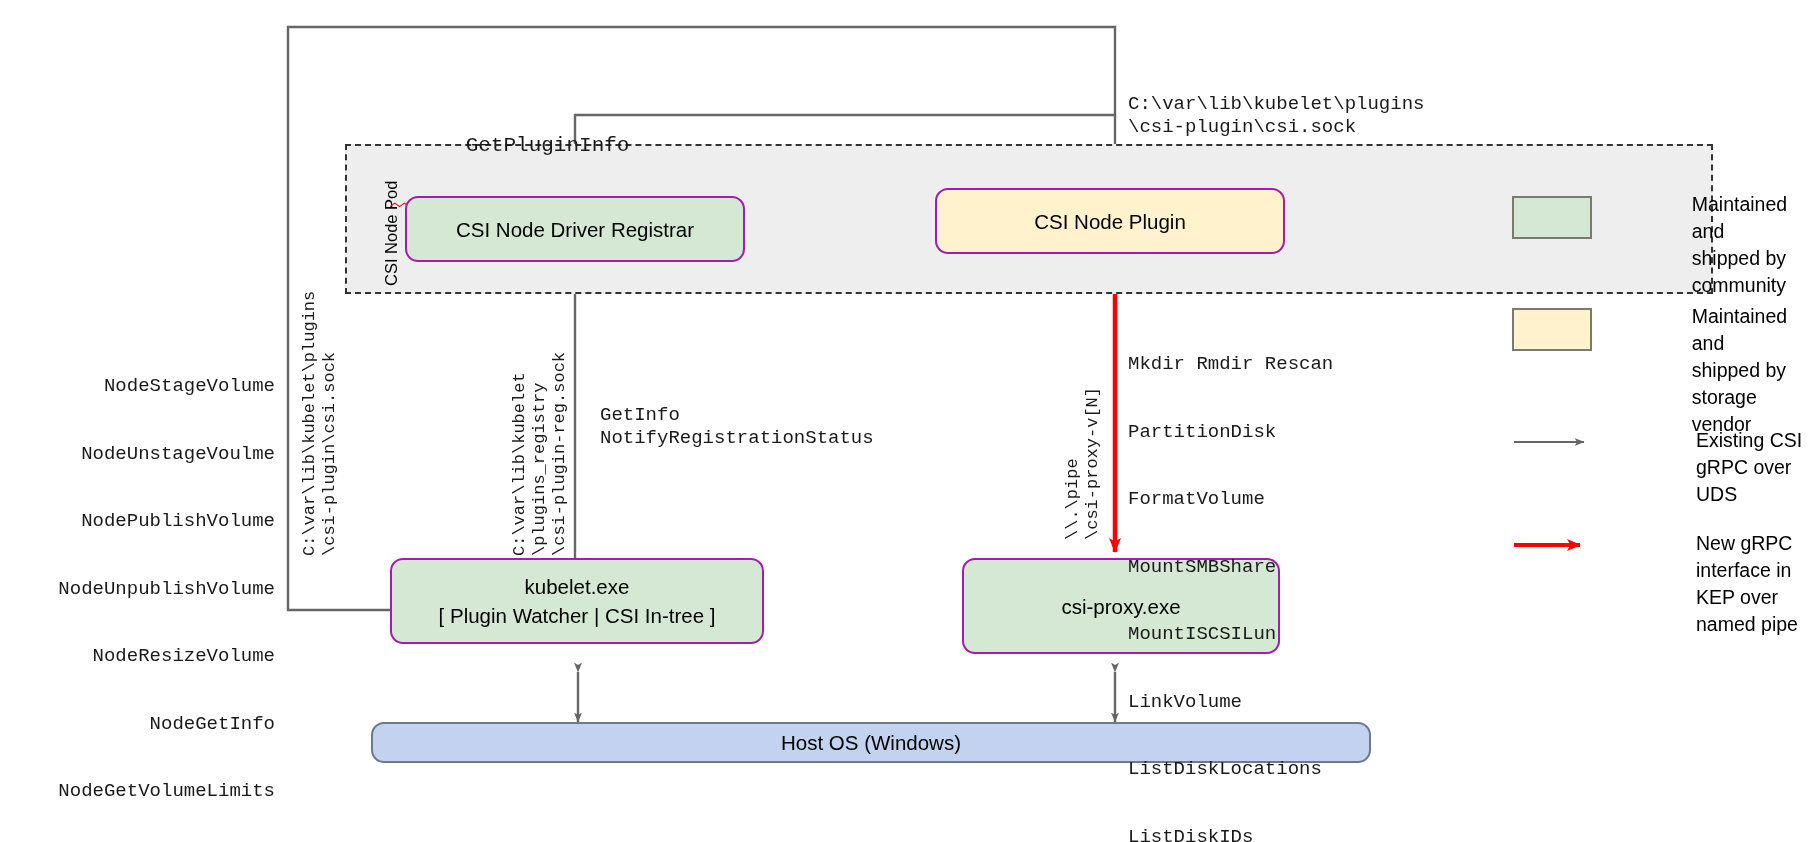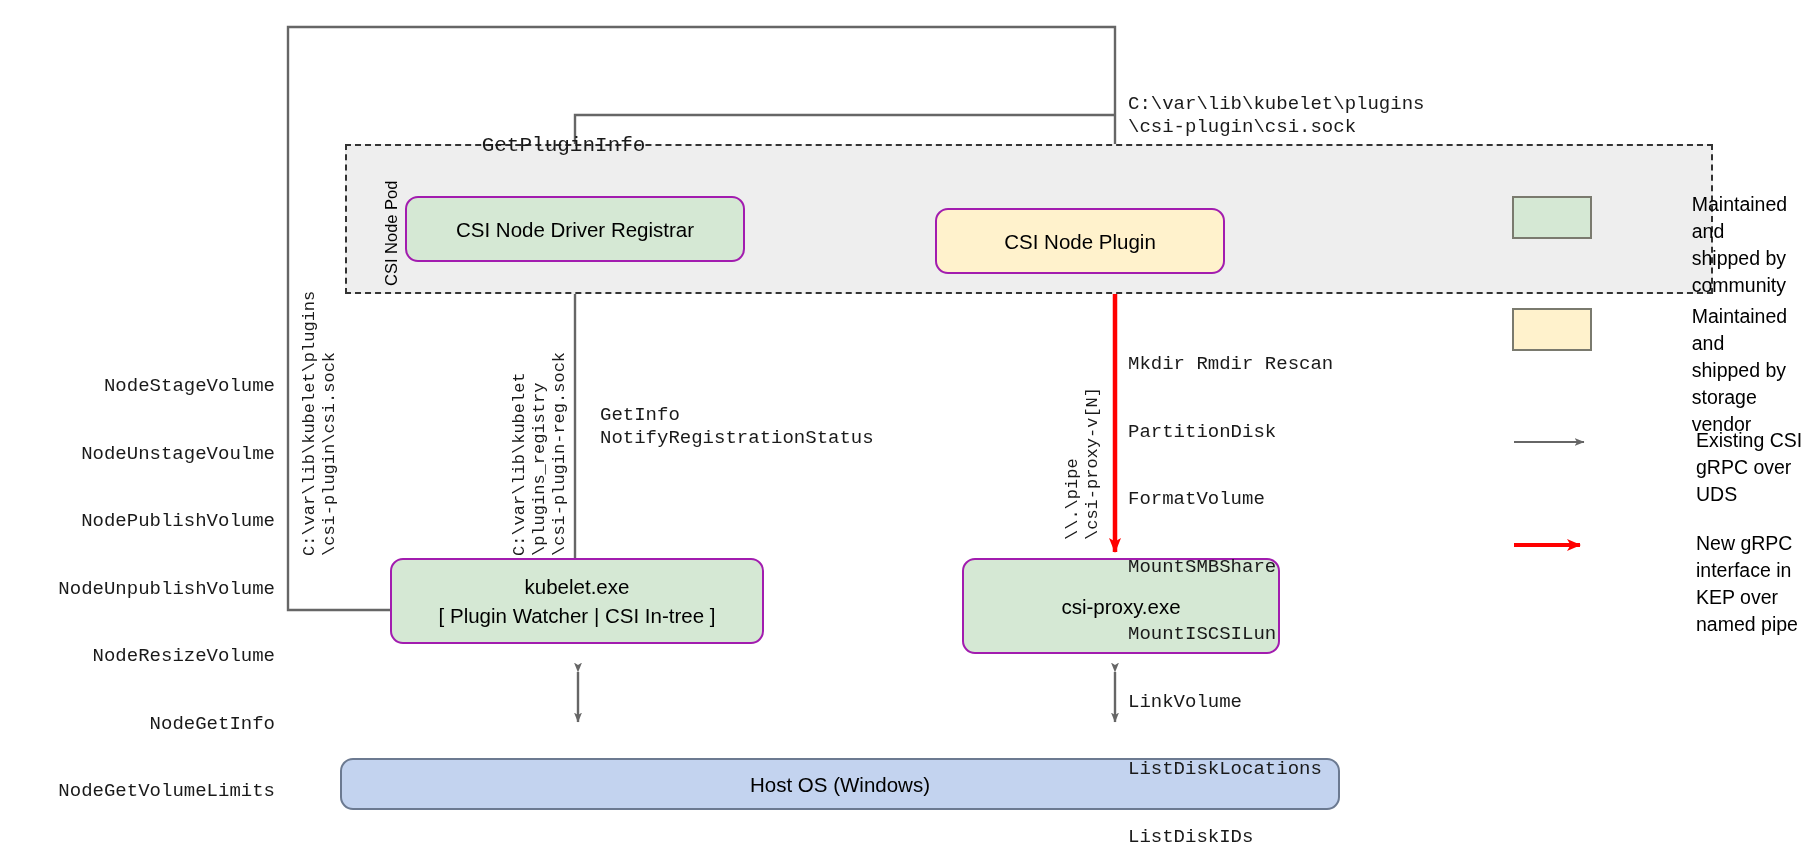--- a/index.html
+++ b/index.html
@@ -97,21 +97,21 @@
 
   
   .squiggle {
     position: absolute;
     left: 0;
     bottom: -7px;
     width: 100%;
     height: 7px;
   }
   .label-getplugininfo {
-    left: 406px;
+    left: 390px;
     top: 112px;
     text-align: center;
   }
   .label-getplugininfo .mono { display: inline-block; position: relative; }
 
   svg.wires { position: absolute; left: 0; top: 0; width: 1818px; height: 842px; overflow: visible; }
 </style>
 </head>
 <body>
 
@@ -169,34 +169,34 @@
     </span>
   </div>
 
   <div class="abs mono" style="left:1128px; top:93px;">C:\var\lib\kubelet\plugins
 \csi-plugin\csi.sock</div>
 
   <div class="abs node green" style="left:405px; top:196px; width:340px; height:66px;">
     <span>CSI Node Driver Registrar</span>
   </div>
 
-  <div class="abs node yellow" style="left:935px; top:208px; width:290px; height:66px;">
+  <div class="abs node yellow" style="left:935px; top:188px; width:350px; height:66px;">
     <span>CSI Node Plugin</span>
   </div>
 
   <div class="abs node green" style="left:390px; top:558px; width:374px; height:86px; flex-direction:column;">
     <span>kubelet.exe</span>
     <span>[ Plugin Watcher | CSI In-tree ]</span>
   </div>
 
   <div class="abs node green" style="left:962px; top:558px; width:318px; height:96px;">
     <span>csi-proxy.exe</span>
   </div>
 
-  <div class="abs node blue" style="left:340px; top:722px; width:1000px; height:52px;margin-top:36px;">
+  <div class="abs node blue" style="left:371px; top:722px; width:1000px; height:41px;">
     <span>Host OS (Windows)</span>
   </div>
 
   <div class="abs mono mono-right" style="left:20px; top:330px; width:255px;">
     <div>NodeStageVolume</div>
     <div>NodeUnstageVoulme</div>
     <div>NodePublishVolume</div>
     <div>NodeUnpublishVolume</div>
     <div>NodeResizeVolume</div>
     <div>NodeGetInfo</div>

